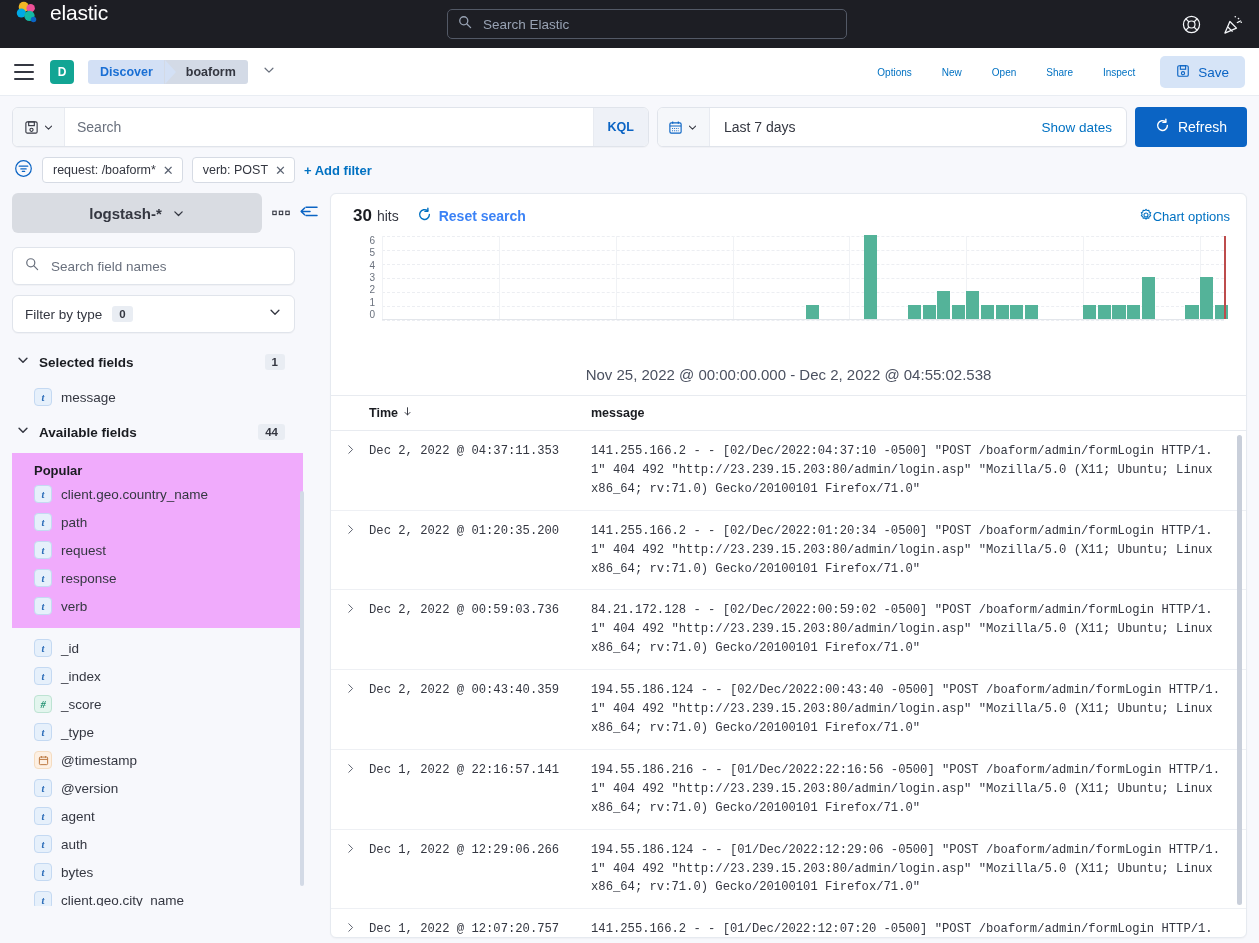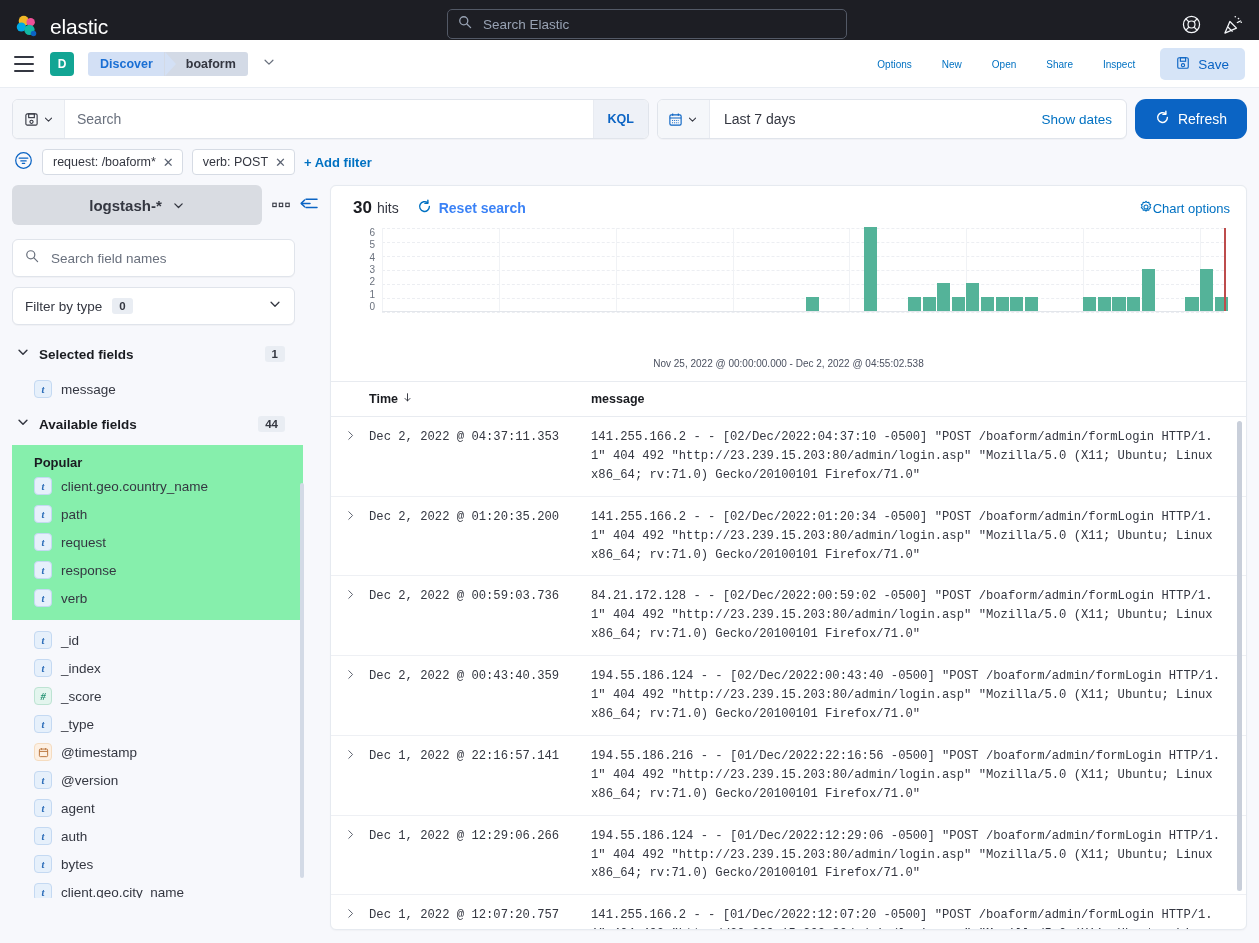--- a/index.html
+++ b/index.html
@@ -9,22 +9,22 @@
     width: 1259px; height: 943px;
     overflow: hidden;
     background: #f7f8fc;
     font-family: "Liberation Sans", sans-serif;
     -webkit-font-smoothing: antialiased;
   }
   body { position: relative; }
 
   
   .topnav {
-    height: 40px; background: #1d1e24;
-    display: flex; align-items: flex-end;
+    height: 48px; background: #1d1e24;
+    display: flex; align-items: flex-start;
     padding: 0 14px; position: relative;
   }
   .brand { display: flex; align-items: center; gap: 10px; }
   .brand-logo { width: 26px; height: 26px; position: relative; }
   .brand-name { color: #fff; font-size: 21px; letter-spacing: -0.2px; }
   .global-search {
     position: absolute; left: 447px; top: 9px;
     width: 400px; height: 30px;
     border: 1px solid #535966; border-radius: 5px;
     background: #1d1e24; display: flex; align-items: center;
@@ -136,21 +136,21 @@
   }
   .date-icon-btn {
     width: 52px; height: 100%; display: flex; align-items: center;
     justify-content: center; gap: 4px; background: #f5f7fa;
     border-right: 1px solid #e8ebf1; cursor: pointer;
   }
   .date-text { flex: 1; padding: 0 14px; font-size: 14px; color: #343741; cursor: pointer; }
   .show-dates { color: #0071c2; font-size: 13.5px; padding: 0 14px; cursor: pointer; }
   .refresh-btn {
     height: 40px; background: #0b64c4; color: #fff;
-    border-radius: 11px; display: flex; align-items: center;
+    border-radius: 4px; display: flex; align-items: center;
     gap: 8px; padding: 0 20px; font-size: 14px; cursor: pointer;
   }
 
   
   .filterbar {
     display: flex; align-items: center; gap: 9px;
     padding: 10px 12px 10px 14px;
   }
   .filter-pill {
     height: 26px; border: 1px solid #d6dbe4; border-radius: 4px;
@@ -201,21 +201,21 @@
   }
   .fields-scroll {
     margin-top: 8px; height: 565px; overflow: hidden;
     position: relative; width: 300px;
   }
   .section-head {
     display: flex; align-items: center; gap: 9px;
     padding: 12px 10px 12px 4px; width: 283px;
   }
   .section-title { font-size: 13.5px; font-weight: bold; color: #1a1c21; flex: 1; }
-  .field-group.popular { background: #86efac; padding: 4px 0 8px 0; width: 291px; }
+  .field-group.popular { background: #f0abfc; padding: 4px 0 8px 0; width: 291px; }
   .popular-label {
     font-size: 13px; font-weight: bold; color: #1a1c21;
     padding: 6px 0 2px 22px;
   }
   .field-row {
     display: flex; align-items: center; gap: 9px;
     padding: 5px 0 5px 22px; cursor: pointer; font-size: 13.5px; color: #343741;
   }
   .ftype {
     width: 18px; height: 18px; border-radius: 4px;
@@ -273,21 +273,21 @@
   }
   .bar { position: absolute; bottom: 0; background: #54b399; }
   .now-line { position: absolute; top: 0; bottom: 0; width: 2px; background: #bd4c4c; }
   .now-shade { position: absolute; top: 0; bottom: 0; background: #e9ebef; opacity: .75; }
   .x-axis { position: absolute; left: 29px; right: 0; top: 88px; height: 16px; }
   .x-tick {
     position: absolute; font-size: 10.5px; color: #6a717d;
     transform: translateX(-50%); white-space: nowrap;
   }
   .range-caption {
-    text-align: center; font-size: 10px; color: #4b5160;
+    text-align: center; font-size: 15px; color: #4b5160;
     margin-top: 10px; padding-bottom: 12px;
     border-bottom: 1px solid #e8ebf0;
   }
 
   
   .doc-table { font-family: "Liberation Mono", monospace; }
   .thead {
     display: flex; padding: 10px 0 10px 0;
     border-bottom: 1px solid #e8ebf0;
   }

